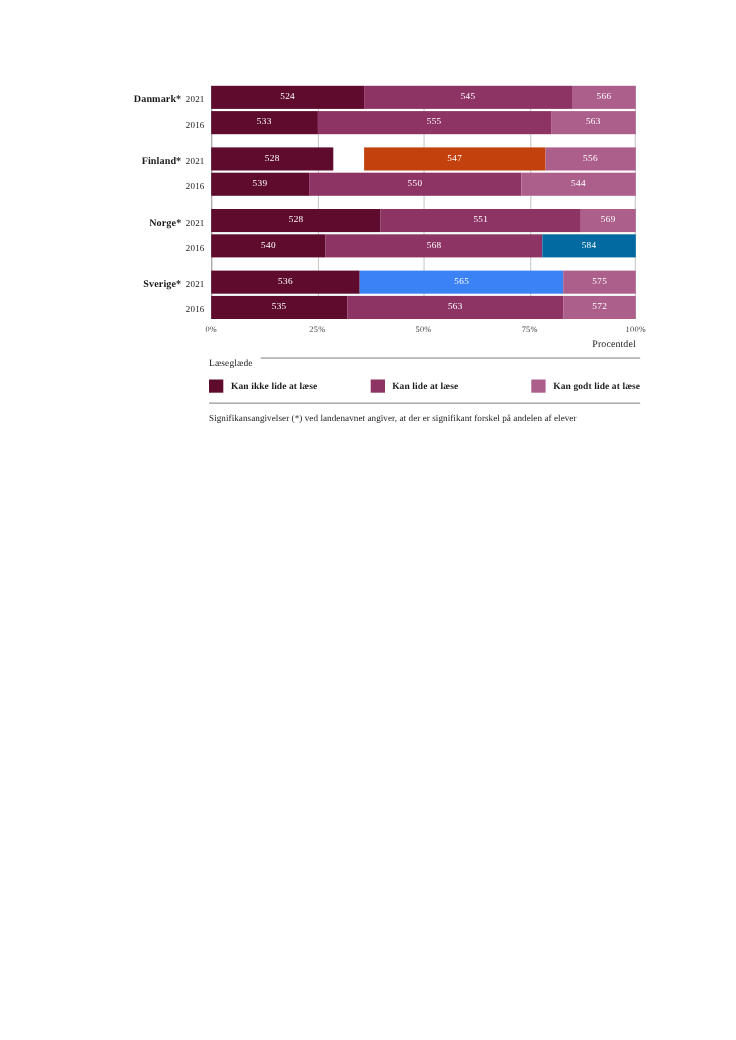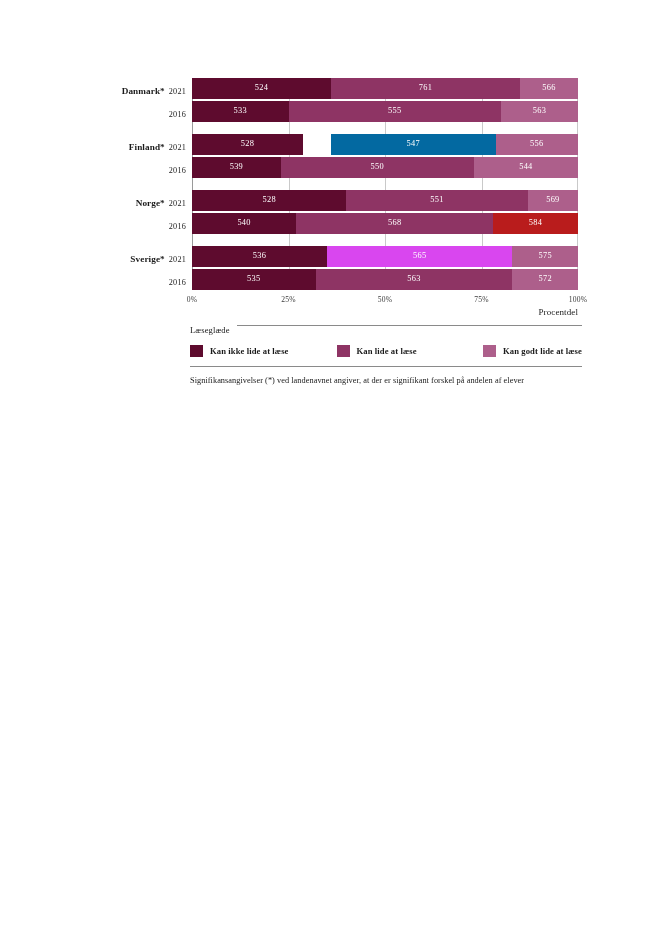--- a/index.html
+++ b/index.html
@@ -218,21 +218,21 @@
         </div>
       <div id="groups-host">
           <div class="group">
             <div class="bar-row">
               <div class="row-label"><span class="country">Danmark*</span> <span class="year">2021</span></div>
               <div class="bar">
                 <div class="seg" style="width: 36%; background: rgb(94, 11, 46);">
                   <span>524</span>
                 </div>
                 <div class="seg" style="width: 49%; background: rgb(142, 52, 100);">
-                  <span>761</span>
+                  <span>545</span>
                 </div>
                 <div class="seg" style="width: 15%; background: rgb(173, 95, 139);">
                   <span>566</span>
                 </div>
               </div>
             </div>
             <div class="bar-row">
               <div class="row-label"><span class="year">2016</span></div>
               <div class="bar">
                 <div class="seg" style="width: 25%; background: rgb(94, 11, 46);">
@@ -247,21 +247,21 @@
               </div>
             </div>
           </div>
           <div class="group">
             <div class="bar-row">
               <div class="row-label"><span class="country">Finland*</span> <span class="year">2021</span></div>
               <div class="bar">
                 <div class="seg" style="width: 31%; background: rgb(94, 11, 46);">
                   <span>528</span>
                 </div>
-                <div class="seg" style="width: 46%; background: #0369a1; margin-left: 28px;">
+                <div class="seg" style="width: 46%; background: #c2410c; margin-left: 28px;">
                   <span>547</span>
                 </div>
                 <div class="seg" style="width: 23%; background: rgb(173, 95, 139);">
                   <span>556</span>
                 </div>
               </div>
             </div>
             <div class="bar-row">
               <div class="row-label"><span class="year">2016</span></div>
               <div class="bar">
@@ -294,34 +294,34 @@
             </div>
             <div class="bar-row">
               <div class="row-label"><span class="year">2016</span></div>
               <div class="bar">
                 <div class="seg" style="width: 27%; background: rgb(94, 11, 46);">
                   <span>540</span>
                 </div>
                 <div class="seg" style="width: 51%; background: rgb(142, 52, 100);">
                   <span>568</span>
                 </div>
-                <div class="seg" style="width: 22%; background: #b91c1c; text-align: right;">
+                <div class="seg" style="width: 22%; background: #0369a1; text-align: right;">
                   <span>584</span>
                 </div>
               </div>
             </div>
           </div>
           <div class="group">
             <div class="bar-row">
               <div class="row-label"><span class="country">Sverige*</span> <span class="year">2021</span></div>
               <div class="bar">
                 <div class="seg" style="width: 35%; background: rgb(94, 11, 46);">
                   <span>536</span>
                 </div>
-                <div class="seg" style="width: 48%; background: #d946ef;">
+                <div class="seg" style="width: 48%; background: #3b82f6;">
                   <span>565</span>
                 </div>
                 <div class="seg" style="width: 17%; background: rgb(173, 95, 139);">
                   <span>575</span>
                 </div>
               </div>
             </div>
             <div class="bar-row">
               <div class="row-label"><span class="year">2016</span></div>
               <div class="bar">

